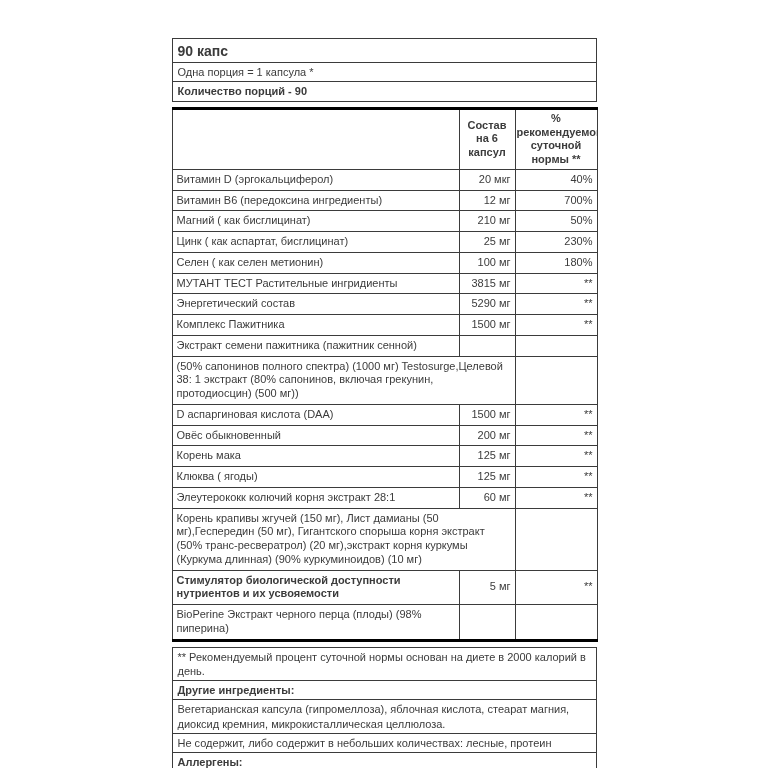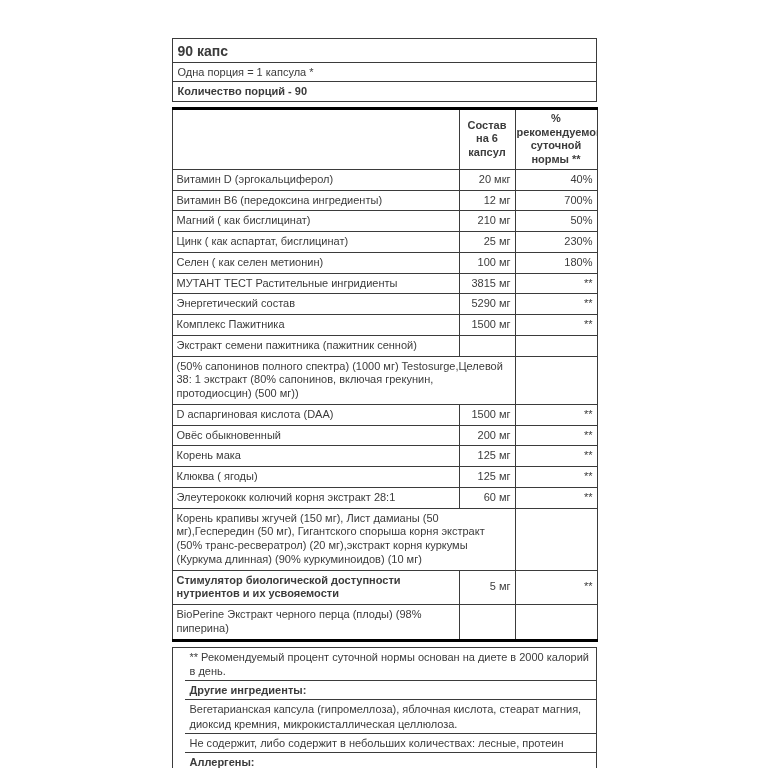--- a/index.html
+++ b/index.html
@@ -29,21 +29,21 @@
     overflow:hidden;
   }
   .facts th{font-weight:bold;text-align:center;vertical-align:middle;padding:2px 1px;}
   .facts td.name{text-align:left;vertical-align:top;}
   .facts td.amt{text-align:right;vertical-align:middle;white-space:nowrap;}
   .facts td.pct{text-align:right;vertical-align:middle;white-space:nowrap;}
   .b{font-weight:bold;}
 
   
   .foot-box{border:1px solid #3b3b3b;margin-top:5px;font-size:11px;}
-  .foot-row{padding:2px 5px;border-bottom:1px solid #3b3b3b;line-height:1.3;margin-left:12px;}
+  .foot-row{padding:2px 5px;border-bottom:1px solid #3b3b3b;line-height:1.3;}
   .foot-row:last-child{border-bottom:none;}
   .pre{white-space:pre-line;}
 </style>
 </head>
 <body>
 
 <div class="wrap">
 
   <div class="info-box">
     <div class="info-row title">90 капс</div>

